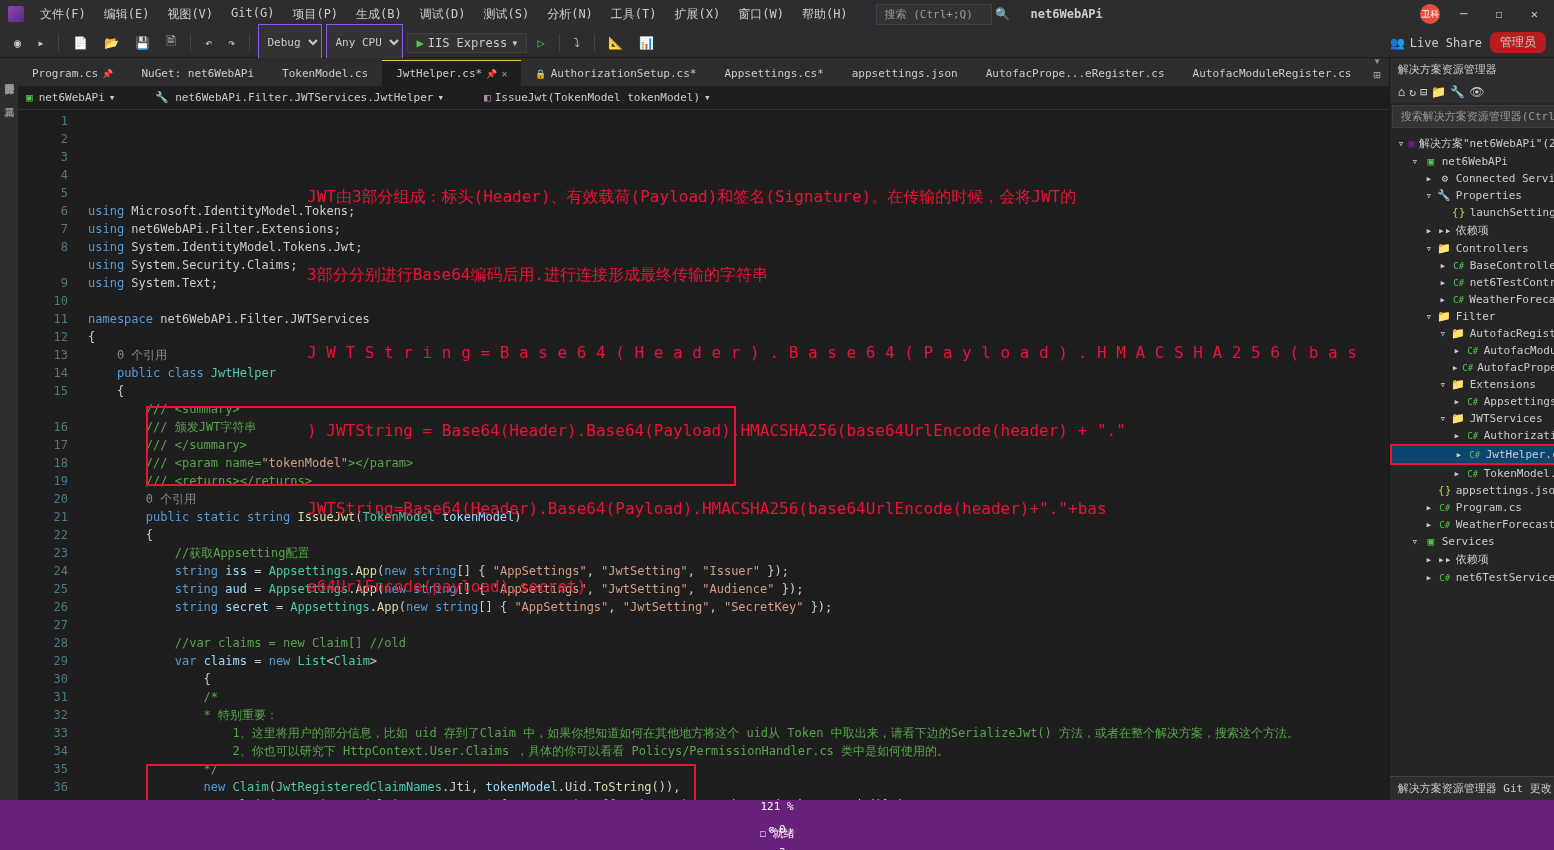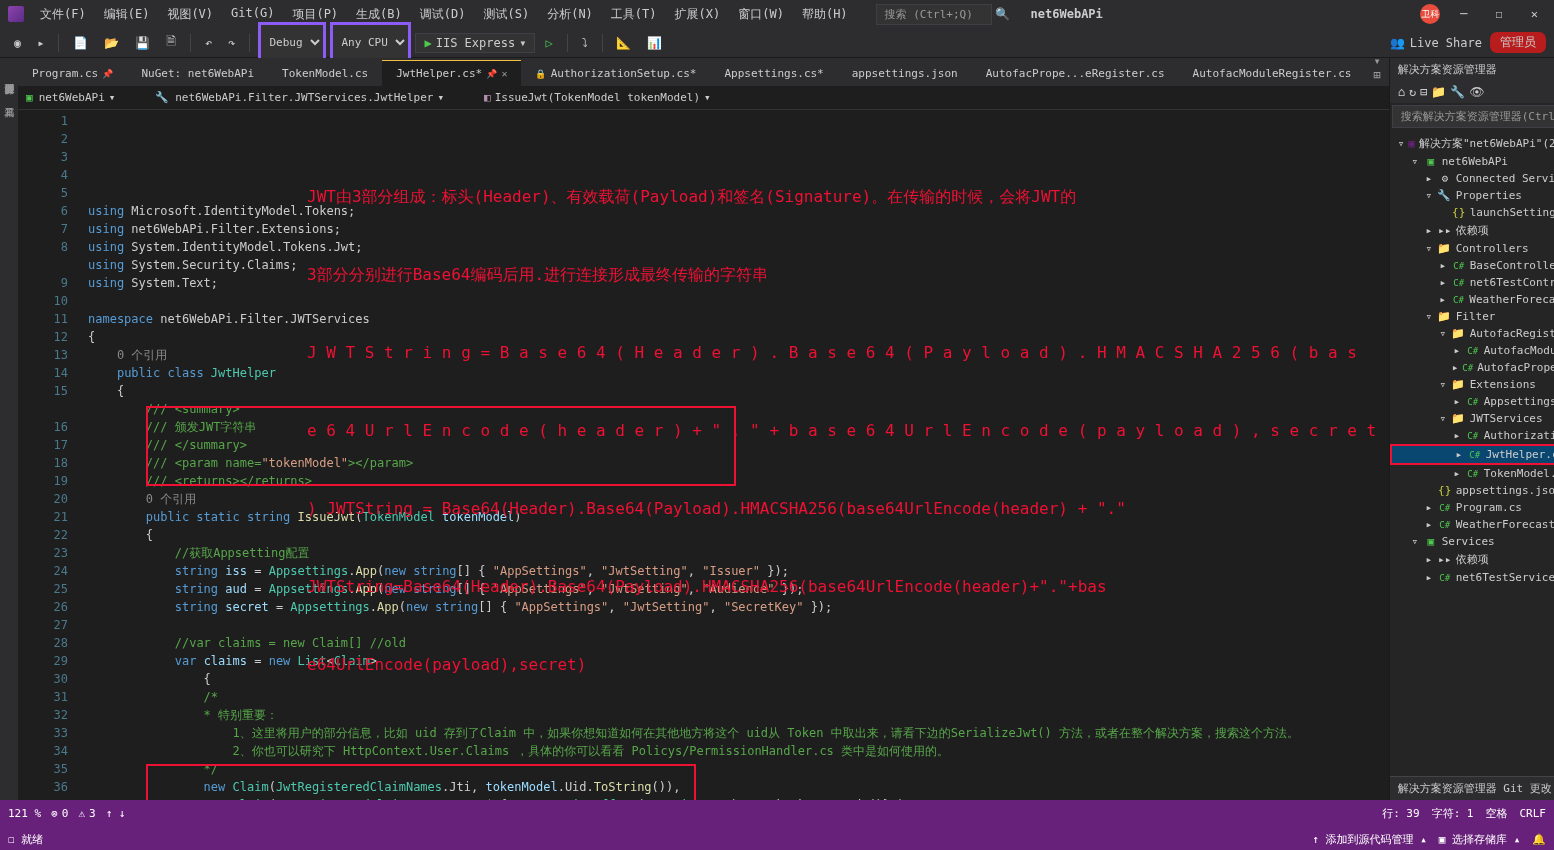--- a/index.html
+++ b/index.html
@@ -11,21 +11,21 @@
 .titlebar .search { margin-left: 20px; background: #333; border: 1px solid #3f3f46; padding: 2px 8px; width: 116px; color: #999; font-size: 11px; }
 .titlebar .search-icon { margin-left: 4px; color: #999; }
 .titlebar .app-name { margin-left: 20px; color: #ccc; font-weight: bold; }
 .titlebar .controls { margin-left: auto; display: flex; gap: 12px; align-items: center; justify-content: space-between; }
 .titlebar .avatar { width: 20px; height: 20px; border-radius: 50%; background: #e74c3c; display: flex; align-items: center; justify-content: center; font-size: 9px; color: #fff; }
 .titlebar .win-btn { padding: 4px 8px; cursor: pointer; }
 
 .toolbar { background: #2d2d30; height: 30px; display: flex; align-items: center; padding: 0 8px; gap: 4px; border-bottom: 1px solid #1a1a1a; }
 .toolbar .sep { width: 1px; height: 18px; background: #444; margin: 0 4px; }
 .toolbar .btn { padding: 2px 6px; color: #ccc; cursor: pointer; font-size: 12px; }
-.toolbar select { background: #333; border: 3px solid #8b5cf6; color: #ccc; padding: 10px 4px; font-size: 11px; }
+.toolbar select { background: #333; border: 1px solid #8b5cf6; color: #ccc; padding: 10px 4px; font-size: 11px; }
 .toolbar .run-btn { background: #333; border: 1px solid #3f3f46; padding: 2px 8px; color: #ccc; display: flex; align-items: center; gap: 4px; }
 .toolbar .play { color: #4ec94e; }
 .toolbar .right { margin-left: auto; display: flex; gap: 8px; align-items: center; }
 .toolbar .live-share { color: #ccc; display: flex; align-items: center; gap: 4px; }
 .toolbar .admin-btn { background: #b91c1c; padding: 2px 10px; color: #ccc; border-radius: 7px; }
 
 .main { display: flex; height: calc(850px - 28px - 30px - 26px - 24px); }
 .side-tabs { width: 24px; background: #2d2d30; display: flex; flex-direction: column; padding-top: 10px; gap: 8px; }
 .side-tabs .tab { writing-mode: vertical-rl; padding: 8px 2px; color: #999; font-size: 10px; cursor: pointer; }
 
@@ -75,21 +75,21 @@
 .tree-item .cs { color: #4ec94e; font-size: 9px; }
 .tree-item .folder { color: #dcb67a; }
 .tree-item .sln { color: #68217a; }
 .tree-item .proj { color: #4ec94e; }
 .tree-item .json { color: #cbcb41; }
 .indent-0 { padding-left: 8px; }
 .indent-1 { padding-left: 20px; }
 .indent-2 { padding-left: 34px; }
 .indent-3 { padding-left: 48px; }
 .indent-4 { padding-left: 62px; }
-.statusbar2 { background: #68217a; height: 26px; display: flex; align-items: center; padding: 0 8px; font-size: 11px; color: #fff; gap: 10px; }
+.statusbar2 { background: #68217a; height: 26px; display: flex; align-items: center; padding: 0 8px; font-size: 11px; color: #fff; gap: 10px; flex-direction: column; }
 .statusbar2 .err { display: flex; gap: 4px; align-items: center; }
 .statusbar2 .right { margin-left: auto; display: flex; gap: 12px; align-items: center; }
 .statusbar2 .bell { display: flex; align-items: center; }
 
 .panel-footer { background: #2d2d30; padding: 4px 8px; font-size: 11px; color: #ccc; border-top: 1px solid #444; }
 </style>
 </head>
 <body>
 
 <div class="titlebar">
@@ -243,21 +243,20 @@
           <div class="ln">34</div>
           <div class="ln">35</div>
           <div class="ln">36</div>
           <div class="ln">37</div>
         </div>
       <div class="code" id="code">
         <div class="annotation" style="top:22px; left:195px;">
           <div>JWT由3部分组成：标头(Header)、有效载荷(Payload)和签名(Signature)。在传输的时候，会将JWT的</div>
           <div>3部分分别进行Base64编码后用.进行连接形成最终传输的字符串</div>
           <div>J W T S t r i n g = B a s e 6 4 ( H e a d e r ) . B a s e 6 4 ( P a y l o a d ) . H M A C S H A 2 5 6 ( b a s</div>
-          <div>e 6 4 U r l E n c o d e ( h e a d e r ) + " . " + b a s e 6 4 U r l E n c o d e ( p a y l o a d ) , s e c r e t</div>
           <div>) JWTString = Base64(Header).Base64(Payload).HMACSHA256(base64UrlEncode(header) + "."</div>
           <div>JWTString=Base64(Header).Base64(Payload).HMACSHA256(base64UrlEncode(header)+"."+bas</div>
           <div>e64UrlEncode(payload),secret)</div>
         </div>
         <div class="red-box" style="top:296px; left:58px; width:590px; height:80px;"></div>
         <div class="red-box" style="top:654px; left:58px; width:550px; height:40px;"></div>
       <div class="line"><span class="kw">using</span> Microsoft.IdentityModel.Tokens;</div><div class="line"><span class="kw">using</span> net6WebAPi.Filter.Extensions;</div><div class="line"><span class="kw">using</span> System.IdentityModel.Tokens.Jwt;</div><div class="line"><span class="kw">using</span> System.Security.Claims;</div><div class="line"><span class="kw">using</span> System.Text;</div><div class="line"></div><div class="line"><span class="kw">namespace</span> net6WebAPi.Filter.JWTServices</div><div class="line">{</div><div class="line">    <span class="gray-cmt">0 个引用</span></div><div class="line">    <span class="kw">public class</span> <span class="cls">JwtHelper</span></div><div class="line">    {</div><div class="line">        <span class="xmlcmt">/// &lt;summary&gt;</span></div><div class="line">        <span class="xmlcmt">/// 颁发JWT字符串</span></div><div class="line">        <span class="xmlcmt">/// &lt;/summary&gt;</span></div><div class="line">        <span class="xmlcmt">/// &lt;param name=</span><span class="str">"tokenModel"</span><span class="xmlcmt">&gt;&lt;/param&gt;</span></div><div class="line">        <span class="xmlcmt">/// &lt;returns&gt;&lt;/returns&gt;</span></div><div class="line">        <span class="gray-cmt">0 个引用</span></div><div class="line">        <span class="kw">public static</span> <span class="kw">string</span> <span class="mth">IssueJwt</span>(<span class="cls">TokenModel</span> <span class="param">tokenModel</span>)</div><div class="line">        {</div><div class="line">            <span class="cmt">//获取Appsetting配置</span></div><div class="line">            <span class="kw">string</span> <span class="param">iss</span> = <span class="cls">Appsettings</span>.<span class="mth">App</span>(<span class="kw">new</span> <span class="kw">string</span>[] { <span class="str">"AppSettings"</span>, <span class="str">"JwtSetting"</span>, <span class="str">"Issuer"</span> });</div><div class="line">            <span class="kw">string</span> <span class="param">aud</span> = <span class="cls">Appsettings</span>.<span class="mth">App</span>(<span class="kw">new</span> <span class="kw">string</span>[] { <span class="str">"AppSettings"</span>, <span class="str">"JwtSetting"</span>, <span class="str">"Audience"</span> });</div><div class="line">            <span class="kw">string</span> <span class="param">secret</span> = <span class="cls">Appsettings</span>.<span class="mth">App</span>(<span class="kw">new</span> <span class="kw">string</span>[] { <span class="str">"AppSettings"</span>, <span class="str">"JwtSetting"</span>, <span class="str">"SecretKey"</span> });</div><div class="line"></div><div class="line">            <span class="cmt">//var claims = new Claim[] //old</span></div><div class="line">            <span class="kw">var</span> <span class="param">claims</span> = <span class="kw">new</span> <span class="cls">List</span>&lt;<span class="cls">Claim</span>&gt;</div><div class="line">                {</div><div class="line">                <span class="cmt">/*</span></div><div class="line">                <span class="cmt">* 特别重要：</span></div><div class="line">                <span class="cmt">    1、这里将用户的部分信息，比如 uid 存到了Claim 中，如果你想知道如何在其他地方将这个 uid从 Token 中取出来，请看下边的SerializeJwt() 方法，或者在整个解决方案，搜索这个方法。</span></div><div class="line">                <span class="cmt">    2、你也可以研究下 HttpContext.User.Claims ，具体的你可以看看 Policys/PermissionHandler.cs 类中是如何使用的。</span></div><div class="line">                <span class="cmt">*/</span></div><div class="line">                <span class="kw">new</span> <span class="cls">Claim</span>(<span class="cls">JwtRegisteredClaimNames</span>.Jti, <span class="param">tokenModel</span>.Uid.<span class="mth">ToString</span>()),</div><div class="line">                <span class="kw">new</span> <span class="cls">Claim</span>(<span class="cls">JwtRegisteredClaimNames</span>.Iat, <span class="str">$"</span>{<span class="kw">new</span> <span class="cls">DateTimeOffset</span>(<span class="cls">DateTime</span>.Now).<span class="mth">ToUnixTimeSeconds</span>()}<span class="str">"</span>),</div></div>
     </div>
   </div>
 

